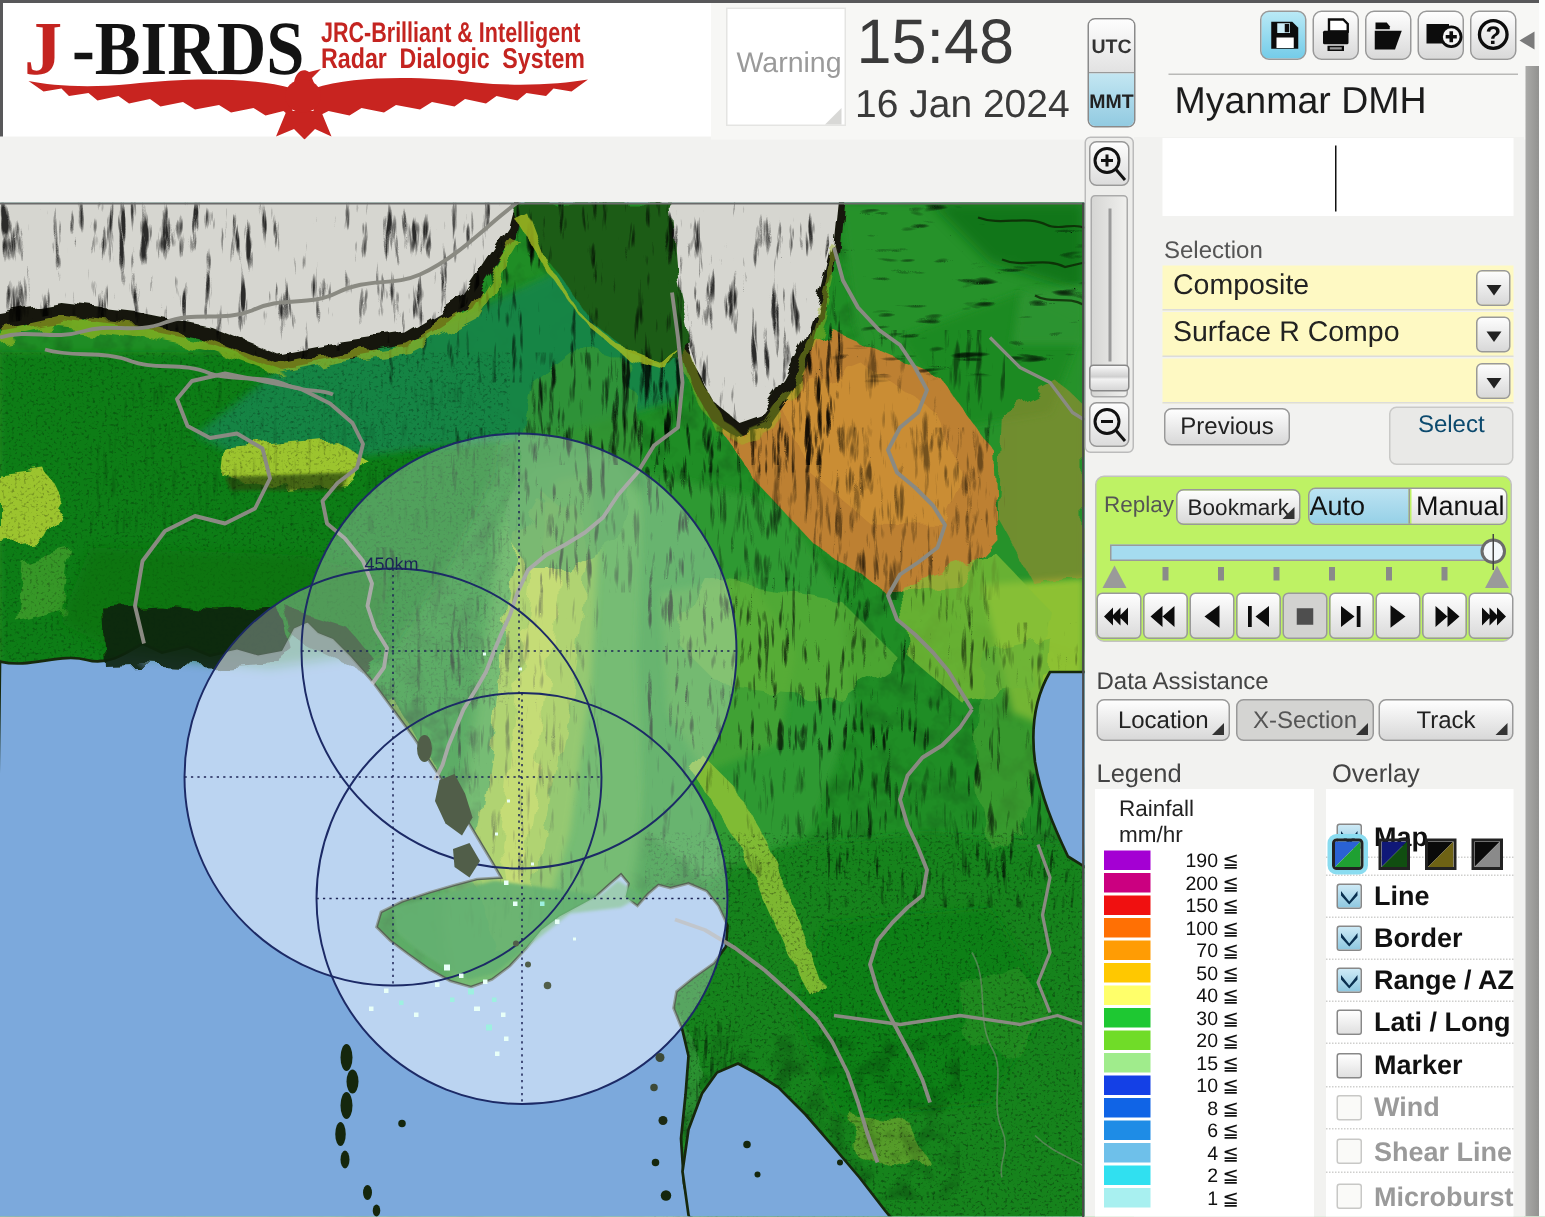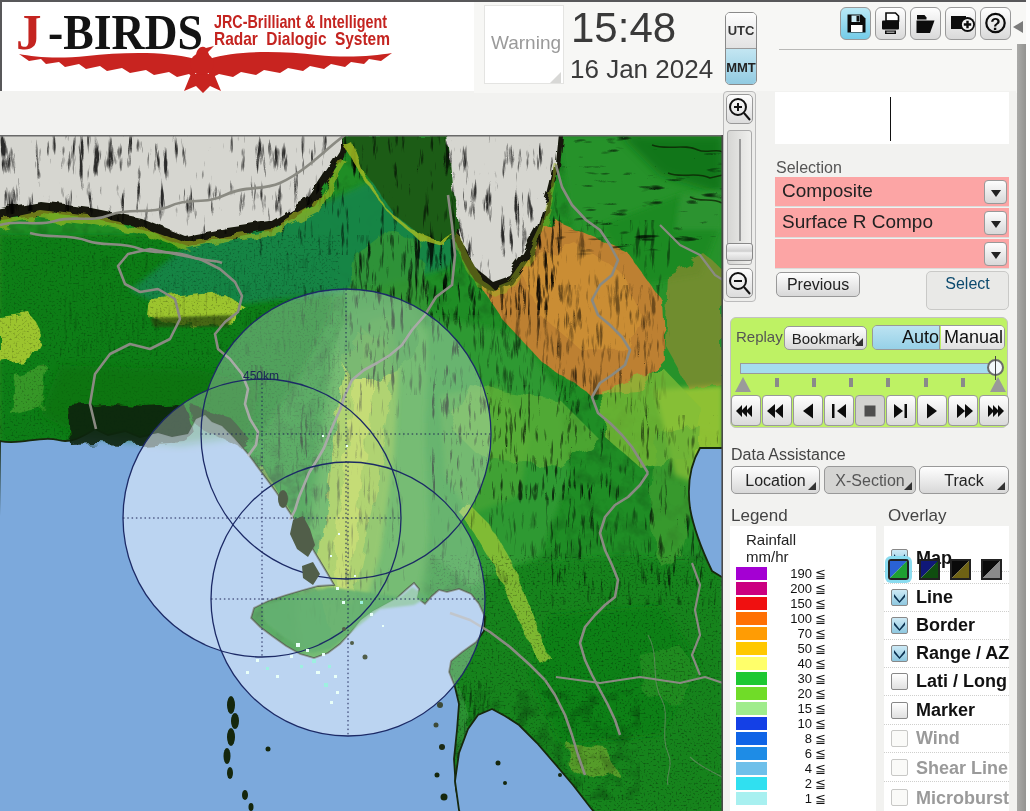--- a/index.html
+++ b/index.html
@@ -29,21 +29,21 @@
 #ztrack{position:absolute;left:3px;top:38px;width:25px;height:135px;border:1px solid #aaa;border-radius:3px;background:linear-gradient(90deg,#d6d6d4,#efefed);}
 #zgroove{position:absolute;left:11px;top:8px;width:2px;height:102px;background:#9a9a9a;}
 #zhandle{position:absolute;left:-2px;top:112px;width:27px;height:18px;border:1px solid #888;border-radius:3px;background:linear-gradient(#f8f8f8,#cfcfcf 45%,#f2f2f2 55%,#d6d6d6);}
 
 #panel{position:absolute;left:756px;top:91px;width:260px;height:720px;background:#f2f2f0;}
 #graybar{position:absolute;left:1017px;top:44px;width:9px;height:767px;background:linear-gradient(90deg,#aaaaa8,#929290);}
 #whitestrip{position:absolute;left:1026px;top:0;width:4px;height:811px;background:#fdfdfd;}
 #inputbox{position:absolute;left:775px;top:92px;width:234px;height:52px;background:#fff;}
 #caret{position:absolute;left:890px;top:97px;width:1px;height:44px;background:#111;}
 #sellabel{position:absolute;left:776px;top:159px;font-size:16px;color:#555;}
-.ddrow{position:absolute;left:775px;width:234px;height:30px;background:#fca5a5;border-bottom:1px solid #dcdcda;}
+.ddrow{position:absolute;left:775px;width:234px;height:30px;background:#fef9c3;border-bottom:1px solid #dcdcda;}
 .ddtext{position:absolute;left:7px;top:3px;font-size:19px;color:#222;}
 .ddbtn{position:absolute;right:2px;top:3px;width:23px;height:24px;border:1px solid #999;border-radius:4px;background:linear-gradient(#fdfdfd,#d8d8d8);}
 .ddarrow{position:absolute;left:6px;top:9px;width:0;height:0;border-left:5px solid transparent;border-right:5px solid transparent;border-top:7px solid #222;}
 .pbtn{position:absolute;border:1px solid #999;border-radius:5px;background:linear-gradient(#fefefe,#d8d8d8);font-size:16px;color:#222;text-align:center;}
 
 #replaybox{position:absolute;left:730px;top:317px;width:278px;height:111px;border:1px solid #c2c2c0;border-radius:6px;background:#bef264;}
 #slidertrack{position:absolute;left:9px;top:45px;width:253px;height:11px;background:#a5dcef;border:1px solid #9a9a9a;}
 #sliderhandle{position:absolute;left:256px;top:41px;width:17px;height:17px;border:2px solid #6b6b6b;border-radius:50%;background:#f4f8fb;}
 #sliderline{position:absolute;left:264px;top:38px;width:1px;height:24px;background:#444;}
 .tick{position:absolute;top:60px;width:4px;height:9px;background:#8a8a8a;}
@@ -117,20 +117,21 @@
         <rect x="114" y="14" width="15" height="13"></rect>
         <circle cx="130.5" cy="22.5" r="7.5" fill="#0c0c0c"></circle>
         <circle cx="130.5" cy="22.5" r="5.6" fill="#f4f4f4"></circle>
         <path d="M129.3,18.8 h2.4 v2.5 h2.5 v2.4 h-2.5 v2.5 h-2.4 v-2.5 h-2.5 v-2.4 h2.5 Z"></path>
       </g>
       <circle cx="158.5" cy="21" r="9.2" fill="none" stroke="#0c0c0c" stroke-width="2.2"></circle>
       <text x="158.5" y="27.5" font-size="17" font-weight="bold" style="fill:#0c0c0c" text-anchor="middle">?</text>
     </svg>
     <div id="collapser"></div>
     <div id="hdivider"></div>
+    <div id="dmh">Myanmar DMH</div>
   </div>
 
   <div id="map"><svg id="mapsvg" width="723" height="720" viewBox="0 0 723 720">
   <defs>
     <filter id="rough" x="-20%" y="-20%" width="140%" height="140%">
       <feTurbulence type="fractalNoise" baseFrequency="0.045" numOctaves="3" seed="7" result="n"></feTurbulence>
       <feDisplacementMap in="SourceGraphic" in2="n" scale="10"></feDisplacementMap>
     </filter>
     <filter id="rough2" x="-15%" y="-15%" width="130%" height="130%">
       <feTurbulence type="fractalNoise" baseFrequency="0.06" numOctaves="2" seed="3" result="n"></feTurbulence>
@@ -432,21 +433,21 @@
       </span>
     </div>
 
   <div class="pbtn" style="left:776px;top:272px;width:84px;height:25px;line-height:24px;">Previous</div>
   <div class="pbtn" style="left:926px;top:271px;width:83px;height:39px;line-height:24px;color:#0c4a6e;background:#e9e9e7;border-color:#c9c9c7;">Select</div>
 
   <div id="replaybox">
     <div style="position:absolute;left:5px;top:10px;font-size:15px;color:#555;">Replay</div>
     <div class="pbtn" style="left:53px;top:8px;width:83px;height:24px;line-height:23px;font-size:15px;">Bookmark<span class="corner"></span></div>
     <div style="position:absolute;left:141px;top:7px;width:133px;height:25px;border:1px solid #999;border-radius:5px;overflow:hidden;">
-      <div style="position:absolute;left:0;top:0;width:67px;height:25px;background:linear-gradient(#bce3f2,#93cfe6);border-right:1px solid #999;text-align:right;line-height:23px;font-size:18px;color:#111;">Auto</div>
+      <div style="position:absolute;left:0;top:0;width:67px;height:25px;background:linear-gradient(#bce3f2,#93cfe6);border-right:1px solid #999;text-align:left;line-height:23px;font-size:18px;color:#111;">Auto</div>
       <div style="position:absolute;left:68px;top:0;width:65px;height:25px;background:linear-gradient(#fefefe,#dcdcdc);text-align:center;line-height:23px;font-size:18px;color:#111;">Manual</div>
     </div>
     <div id="slidertrack"></div>
     <div id="sliderhandle"></div>
       <div id="sliderline"></div>
     <div class="endtri" style="left:4px"></div>
     <div class="endtri" style="left:259px"></div>
     <div class="tick" style="left:44px"></div>
     <div class="tick" style="left:81px"></div>
     <div class="tick" style="left:118px"></div>

